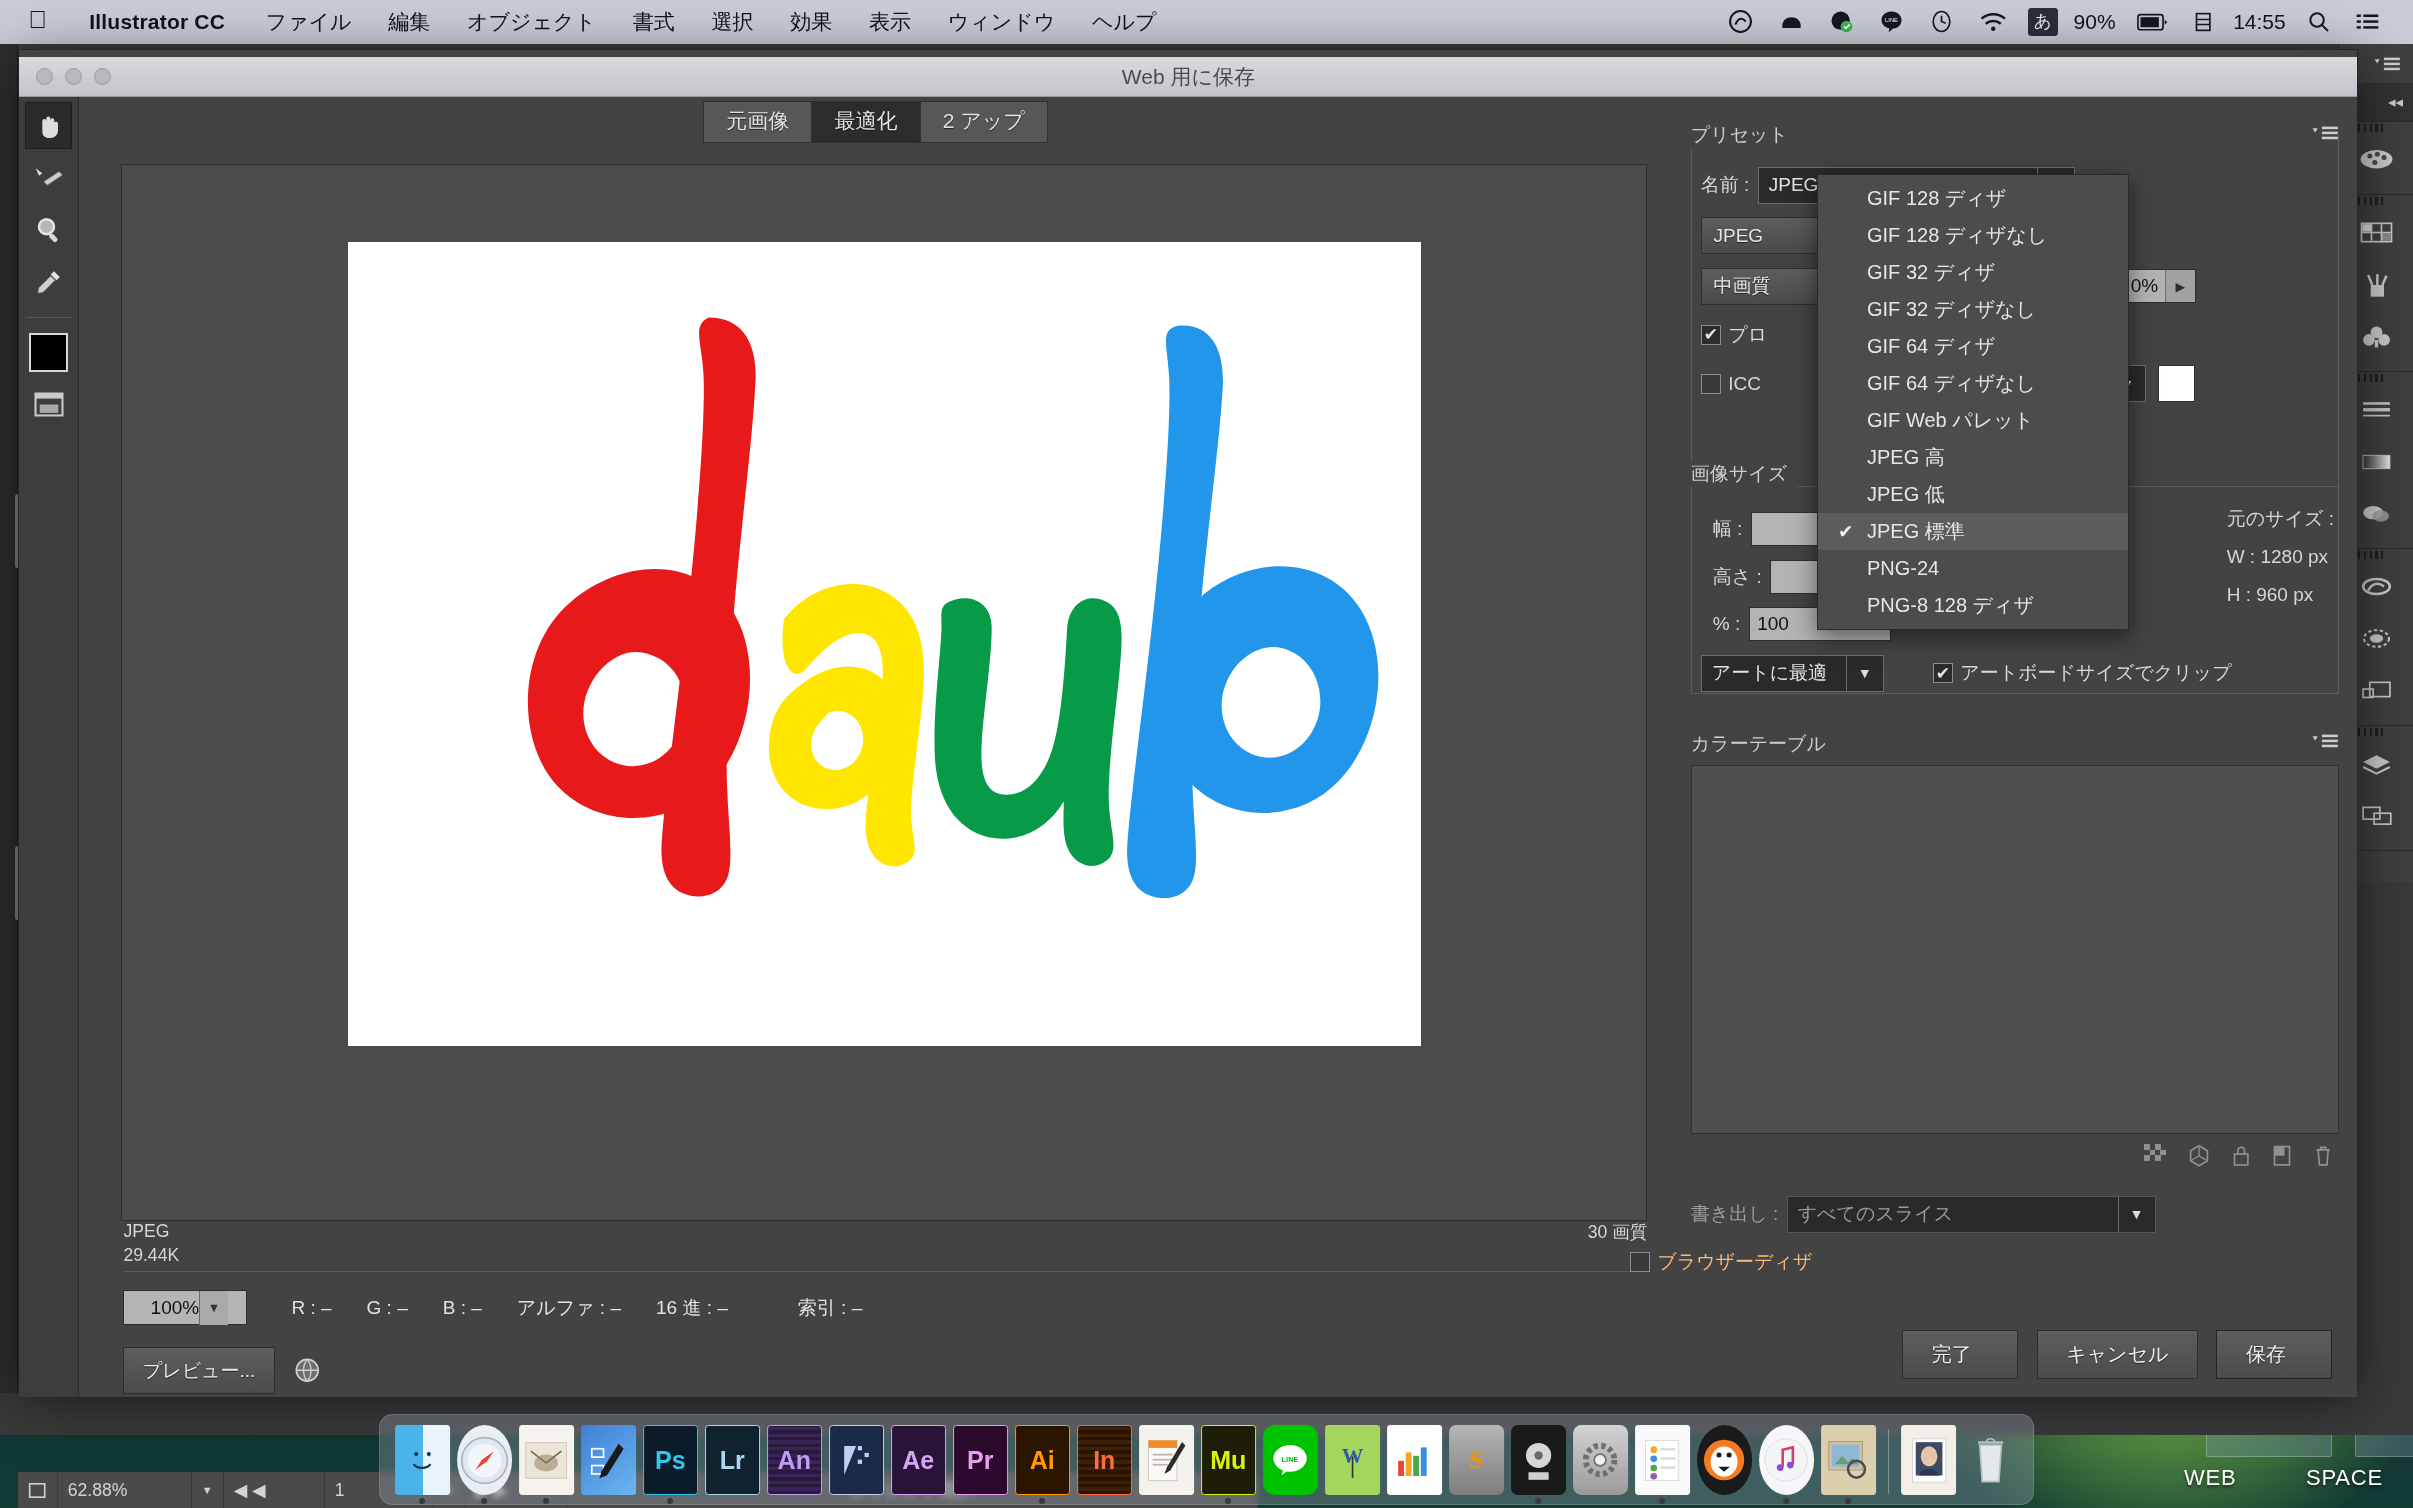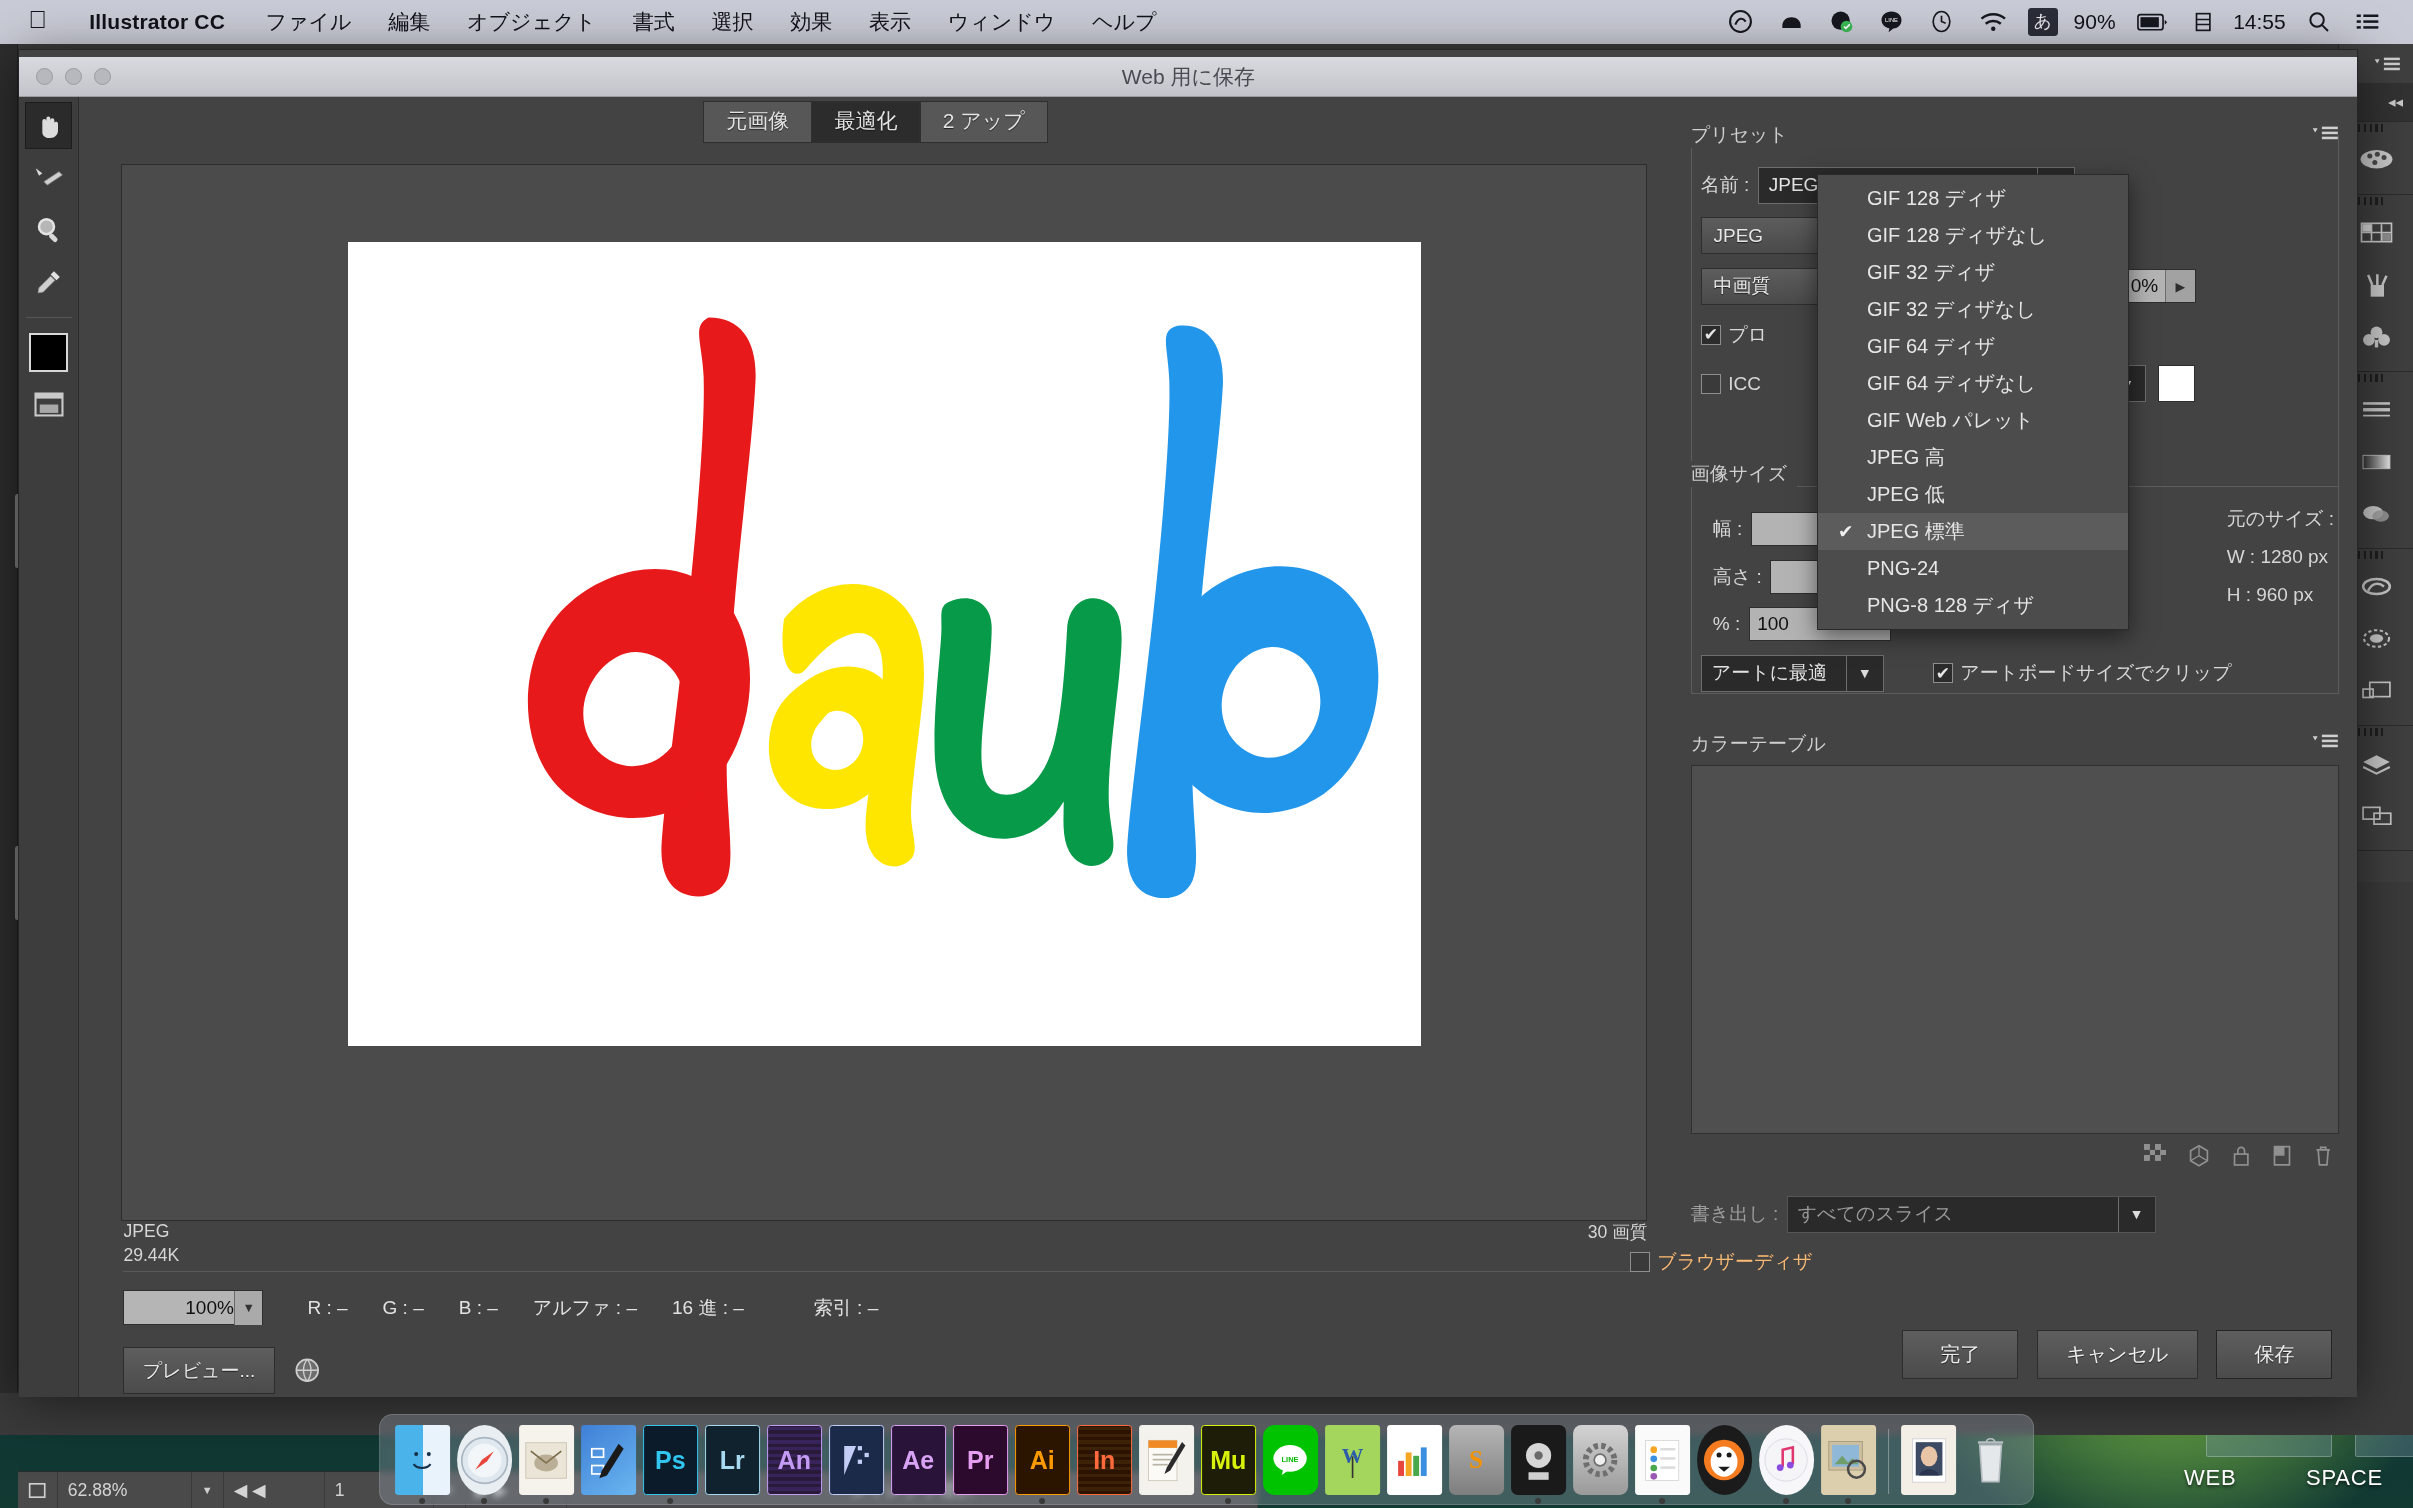--- a/index.html
+++ b/index.html
@@ -138,22 +138,22 @@
     display: flex; justify-content: space-between; color: #d6d6d6; font-size: 17.6px;
   }
   .img-meta .left span { display: block; line-height: 1.35; }
 
   .bottombar {
     position: absolute; left: 44px; right: 25px; bottom: 0; height: 126px;
     border-top: 0.8px solid #5a5a5a;
   }
   .zoomrow { display: flex; align-items: center; padding-top: 18.4px; gap: 0; }
   .zoom-combo {
-    width: 140px; height: 35px; background: #b5b5b5; border: 0.8px solid #2e2e2e;
-    display: flex; align-items: center; justify-content: flex-end;
+    width: 124px; height: 35px; background: #b5b5b5; border: 0.8px solid #2e2e2e;
+    display: flex; align-items: center; justify-content: center;
     color: #111; font-size: 19px; padding-left: 7.5px;
   }
   .zoom-combo .arrow {
     width: 28.5px; height: 34px; background: #aaa; border-left: 0.8px solid #6a6a6a;
     display: flex; align-items: center; justify-content: center; font-size: 12.6px; color: #333;
   }
   .readouts { display: flex; align-items: center; color: #e2e2e2; font-size: 19px; margin-left: 44px; gap: 35px; }
   .readouts .wide { margin-left: 35px; }
   .previewrow { display: flex; align-items: center; padding-top: 22px; gap: 18.4px; }
   .btn {
@@ -226,21 +226,21 @@
   }
   .dd-item { height: 37px; display: flex; align-items: center; color: #e6e6e6; font-size: 20px; padding-left: 49px; position: relative; }
   .dd-item.sel { background: #5c5c5c; }
   .dd-item .tick { position: absolute; left: 20px; font-size: 18.4px; color: #efefef; }
 
   
   .dlg-footer { position: absolute; right: 25px; bottom: 18.4px; display: flex; gap: 18.4px; }
   .btn-footer {
     background: linear-gradient(180deg,#5e5e5e,#4b4b4b); color: #eee;
     border: 0.8px solid #2d2d2d; font-size: 20px; padding: 10px 28.5px;
-    text-shadow: 0 0.8px 0.8px rgba(0,0,0,.6); min-width: 116px; text-align: center;
+    text-shadow: 0 0.8px 0.8px rgba(0,0,0,.6); min-width: 116px; 
   }
   .btn-footer.primary { border: 1.7px solid #242424; }
   .browser-dither {
     position: absolute; right: 545px; bottom: 122px;
     display: flex; align-items: center; color: #fdba74; font-size: 19px;
   }
 
   
   .dock {
     position: absolute; left: 50%; transform: translateX(-50%); bottom: 3.4px;

